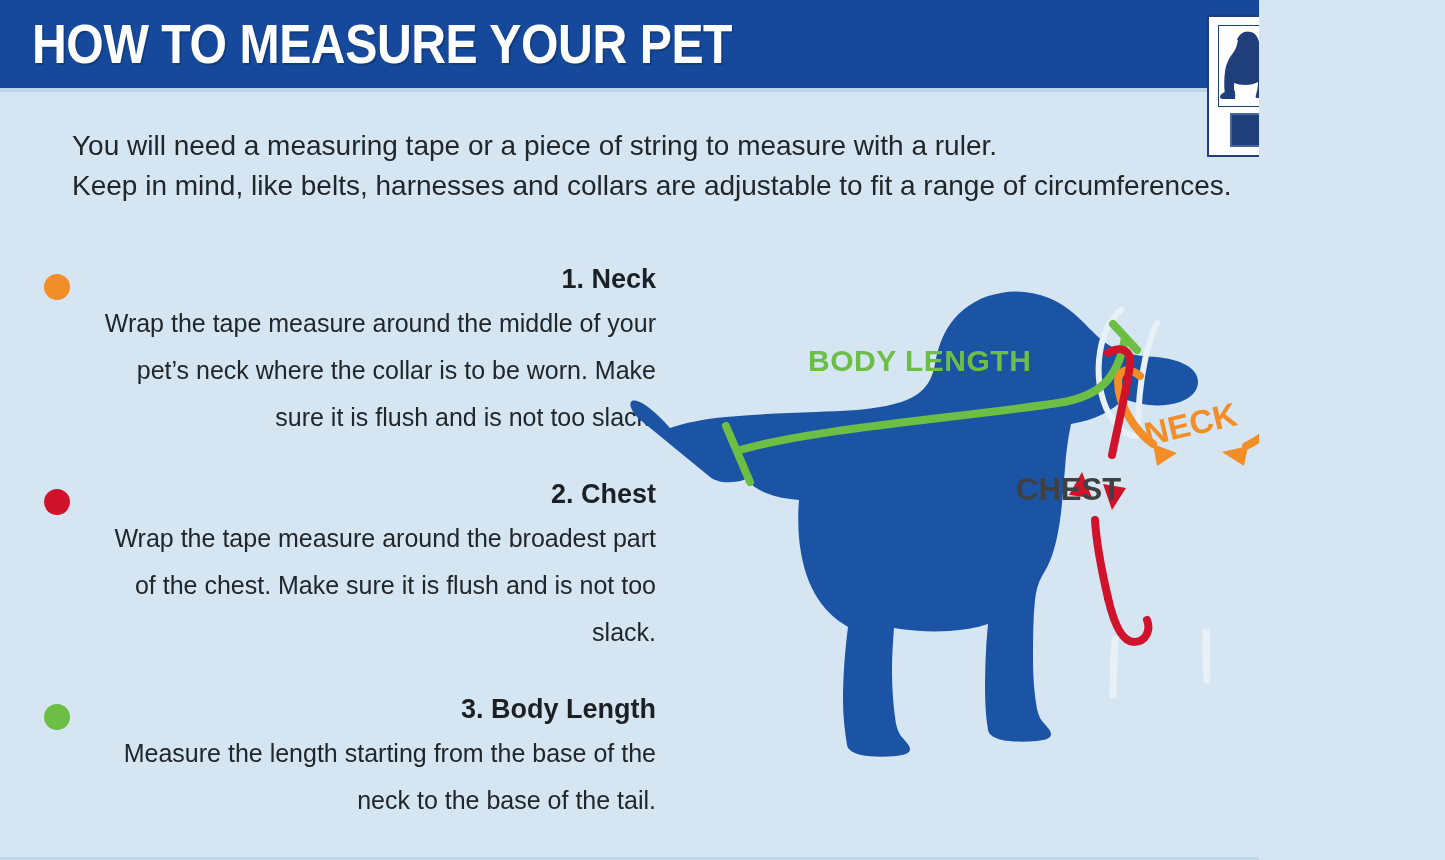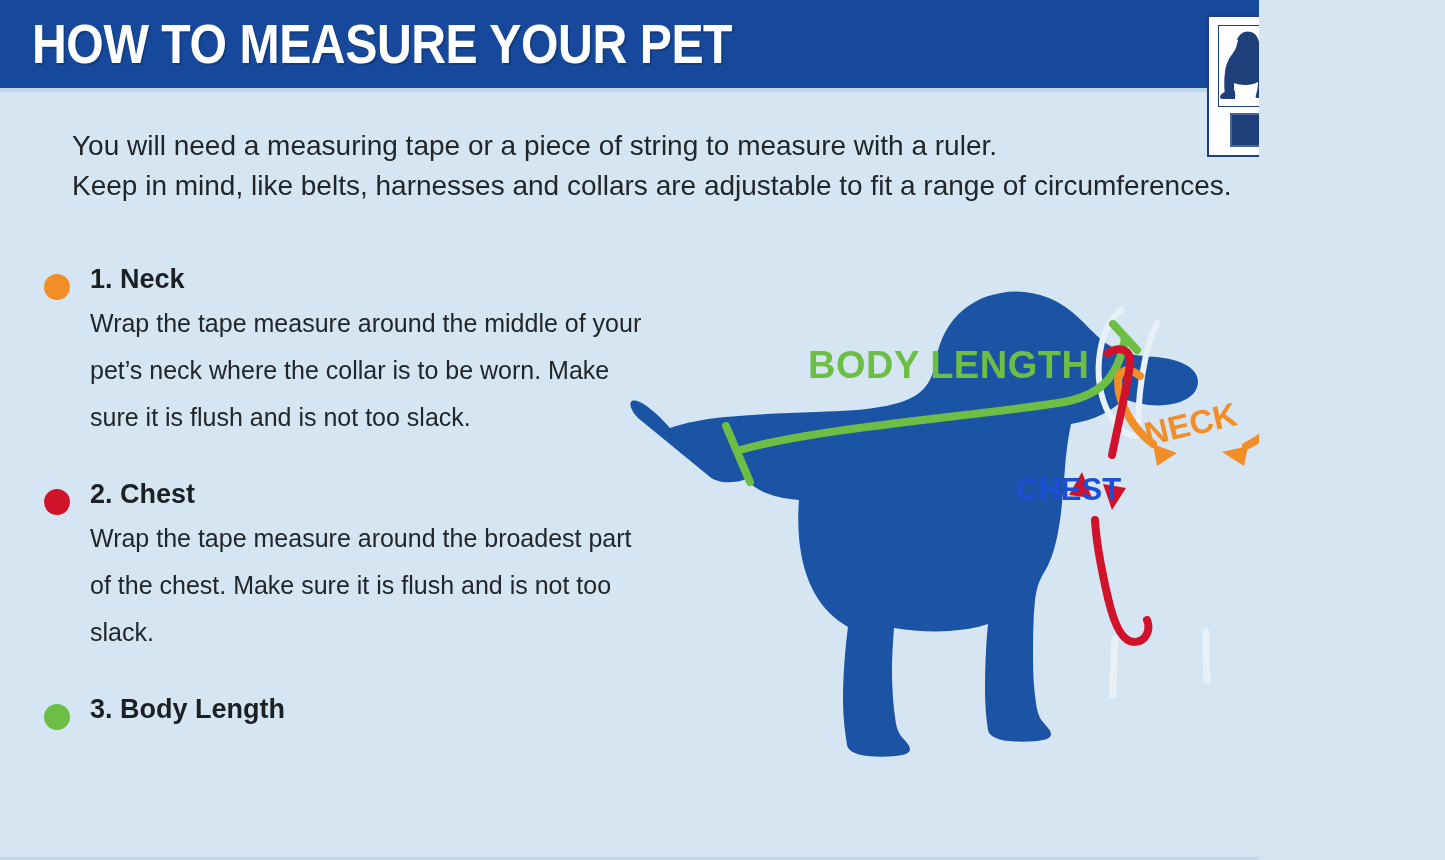--- a/index.html
+++ b/index.html
@@ -122,20 +122,21 @@
   .steps {
     position: absolute;
     left: 36px;
     top: 262px;
     width: 620px;
   }
   .step {
     position: relative;
     margin-bottom: 36px;
     padding-left: 54px;
+    text-align: right;
   }
   .step-bullet {
     position: absolute;
     left: 8px;
     top: 12px;
     width: 26px;
     height: 26px;
     border-radius: 50%;
   }
   .step-title {
@@ -164,37 +165,37 @@
   }
   .diagram-label {
     position: absolute;
     font-weight: bold;
     white-space: nowrap;
     line-height: 1;
   }
   .label-body-length {
     left: 180px;
     top: 118px;
-    font-size: 38px;
+    font-size: 30px;
     letter-spacing: 0.5px;
     color: #6cbe45;
   }
   .label-neck {
     left: 517px;
     top: 190px;
     font-size: 33px;
     color: #f18e28;
     transform: rotate(-13deg);
     transform-origin: left center;
   }
   .label-chest {
     left: 388px;
     top: 246px;
     font-size: 31px;
-    color: #1d4ed8;
+    color: #404040;
   }
 </style>
 </head>
 <body>
 
 <div class="page">
 
   <div class="header-bar"></div>
   <div class="header-title">HOW TO MEASURE YOUR PET</div>
   <div class="header-underline"></div>
@@ -247,20 +248,21 @@
 
     <div class="step">
       <span class="step-bullet" style="background:#D1122B"></span>
       <div class="step-title">2. Chest</div>
       <div class="step-body">Wrap the tape measure around the broadest part of the chest. Make sure it is flush and is not too slack.</div>
     </div>
 
     <div class="step">
       <span class="step-bullet" style="background:#6CBE45"></span>
       <div class="step-title">3. Body Length</div>
+      <div class="step-body">Measure the length starting from the base of the neck to the base of the tail.</div>
     </div>
 
   </div>
 
   <div class="illustration">
     <svg width="817" height="632" viewBox="0 0 817 632">
 
       <g>
         <path fill="#1B54A5" d="M10 190
           c-6-6 -9-13 -7-16 2-3 9-1 17 5

